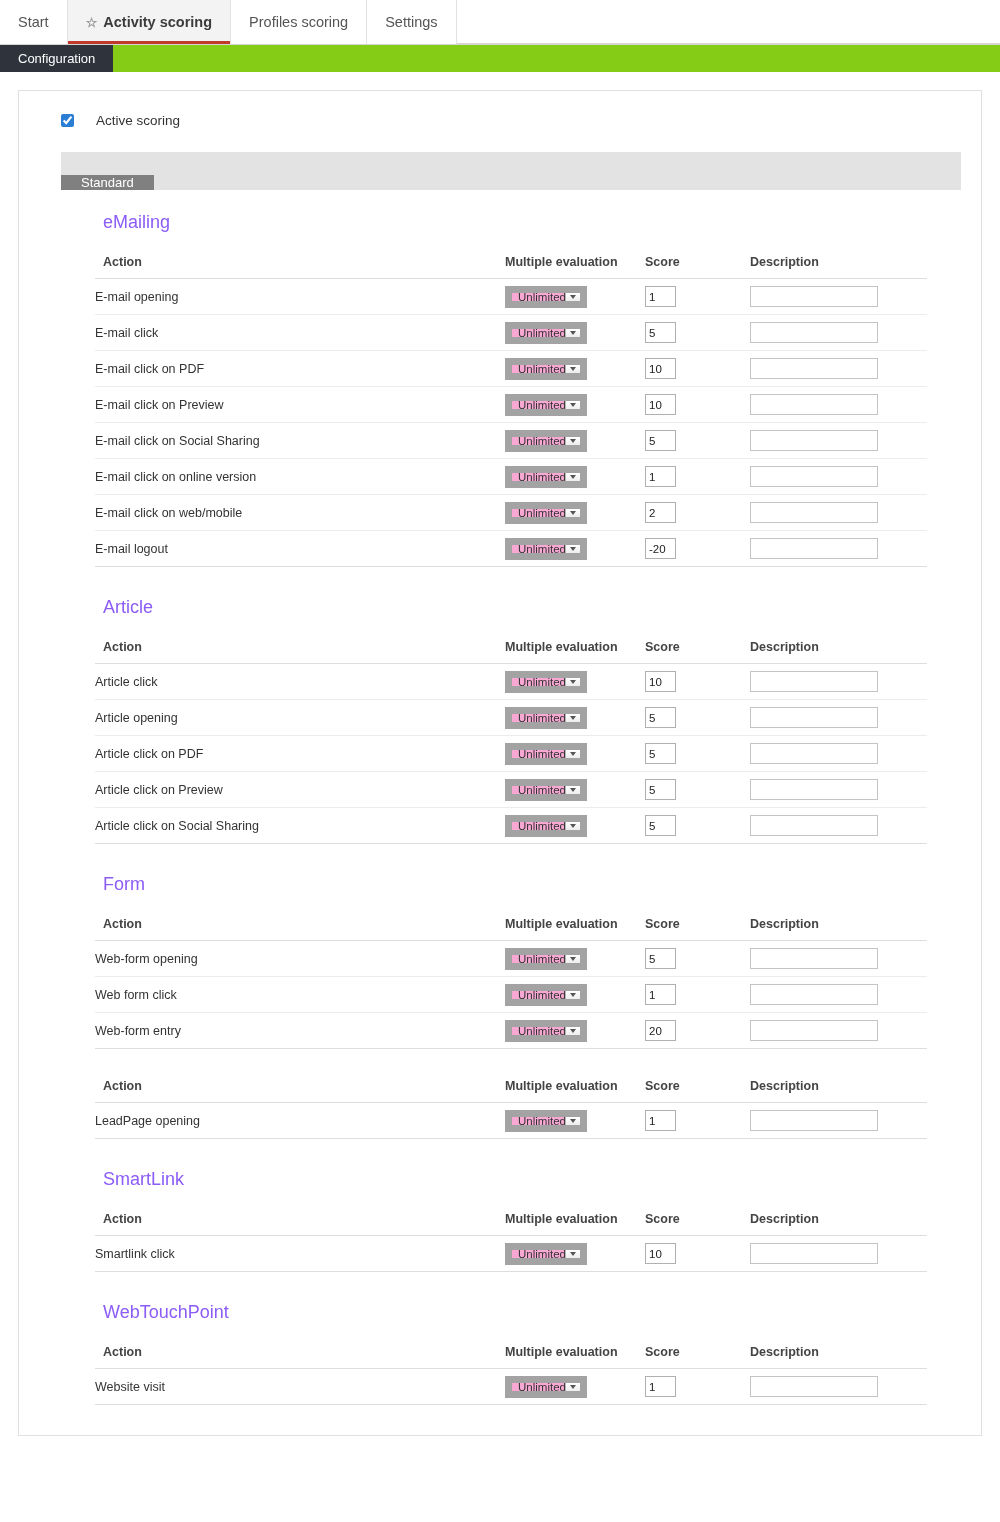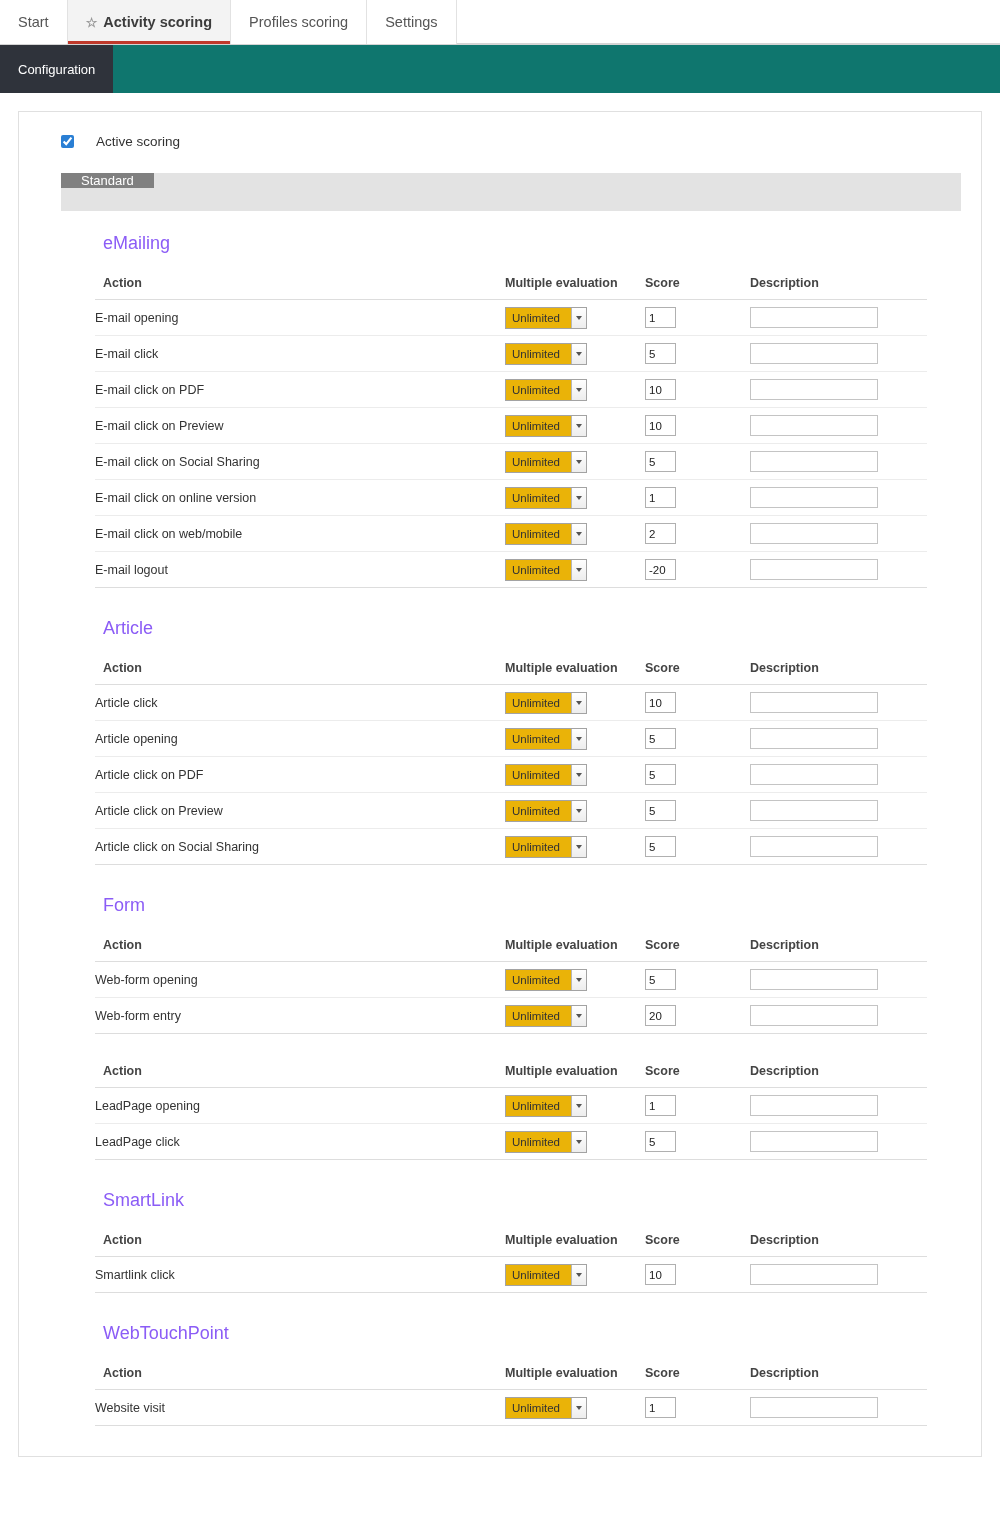--- a/index.html
+++ b/index.html
@@ -43,22 +43,22 @@
   }
   .topnav .tab .star {
     color: #999999;
     font-size: 13px;
     line-height: 1;
   }
   .topnav .filler { flex: 1; border-bottom: 1px solid #d4d4d4; }
 
   
   .subnav {
-    height: 48px;
-    background: #0f766e;
+    height: 27px;
+    background: #84cc16;
     display: flex;
     align-items: stretch;
     justify-content: center;
   }
   .subnav .item {
     display: flex;
     align-items: center;
     padding: 0 18px;
     color: #ffffff;
     font-size: 13px;
@@ -90,21 +90,21 @@
     width: 13px; height: 13px; margin: 0;
     accent-color: #2a7fd4;
   }
 
   
   .tabstrip {
     display: flex;
     margin-left: 22px;
     background: #e3e3e3;
     height: 38px;
-    align-items: flex-start;
+    align-items: flex-end;
   }
   .tabstrip .t {
     display: flex;
     align-items: center;
     padding: 0 20px;
     font-size: 13px;
     color: #ffffff;
     background: #808080;
     cursor: pointer;
   }
@@ -153,22 +153,22 @@
   table.score tr:last-child td { border-bottom: 1px solid #dddddd; }
   td.c-action { padding-left: 8px; color: #3b3b3b; }
 
   
   .sel {
     position: relative;
     display: inline-flex;
     align-items: center;
     width: 82px;
     height: 22px;
-    border: 1px solid #a3a3a3;
-    background: #eab308;
+    border: 7px solid #a3a3a3;
+    background: #f9a8d4;
     font-size: 11.5px;
     color: #333333;
     padding-left: 6px;
     cursor: pointer;
   }
   .sel .arrowbox {
     position: absolute;
     right: 0; top: 0; bottom: 0;
     width: 15px;
     border-left: 1px solid #b7b7b7;
@@ -444,20 +444,31 @@
                 <td><div class="sel">
                     <span>Unlimited</span>
                     <span class="arrowbox">
                       <span class="caret"></span>
                     </span>
                   </div></td>
                 <td><input type="text" class="scorebox" value="5" style=""></td>
                 <td><input type="text" class="descbox" style=""></td>
               </tr>
               <tr>
+                <td class="c-action">Web form click</td>
+                <td><div class="sel">
+                    <span>Unlimited</span>
+                    <span class="arrowbox">
+                      <span class="caret"></span>
+                    </span>
+                  </div></td>
+                <td><input type="text" class="scorebox" value="1" style=""></td>
+                <td><input type="text" class="descbox" style=""></td>
+              </tr>
+              <tr>
                 <td class="c-action">Web-form entry</td>
                 <td><div class="sel">
                     <span>Unlimited</span>
                     <span class="arrowbox">
                       <span class="caret"></span>
                     </span>
                   </div></td>
                 <td><input type="text" class="scorebox" value="20" style=""></td>
                 <td><input type="text" class="descbox" style=""></td>
               </tr>
@@ -477,31 +488,20 @@
             <tbody>
               <tr>
                 <td class="c-action">LeadPage opening</td>
                 <td><div class="sel">
                     <span>Unlimited</span>
                     <span class="arrowbox">
                       <span class="caret"></span>
                     </span>
                   </div></td>
                 <td><input type="text" class="scorebox" value="1" style=""></td>
-                <td><input type="text" class="descbox" style=""></td>
-              </tr>
-              <tr>
-                <td class="c-action">LeadPage click</td>
-                <td><div class="sel">
-                    <span>Unlimited</span>
-                    <span class="arrowbox">
-                      <span class="caret"></span>
-                    </span>
-                  </div></td>
-                <td><input type="text" class="scorebox" value="5" style=""></td>
                 <td><input type="text" class="descbox" style=""></td>
               </tr>
             </tbody>
           </table>
         </div>
         <div class="section">
           <div class="section-title">SmartLink</div>
           <table class="score">
             <thead>
               <tr>

